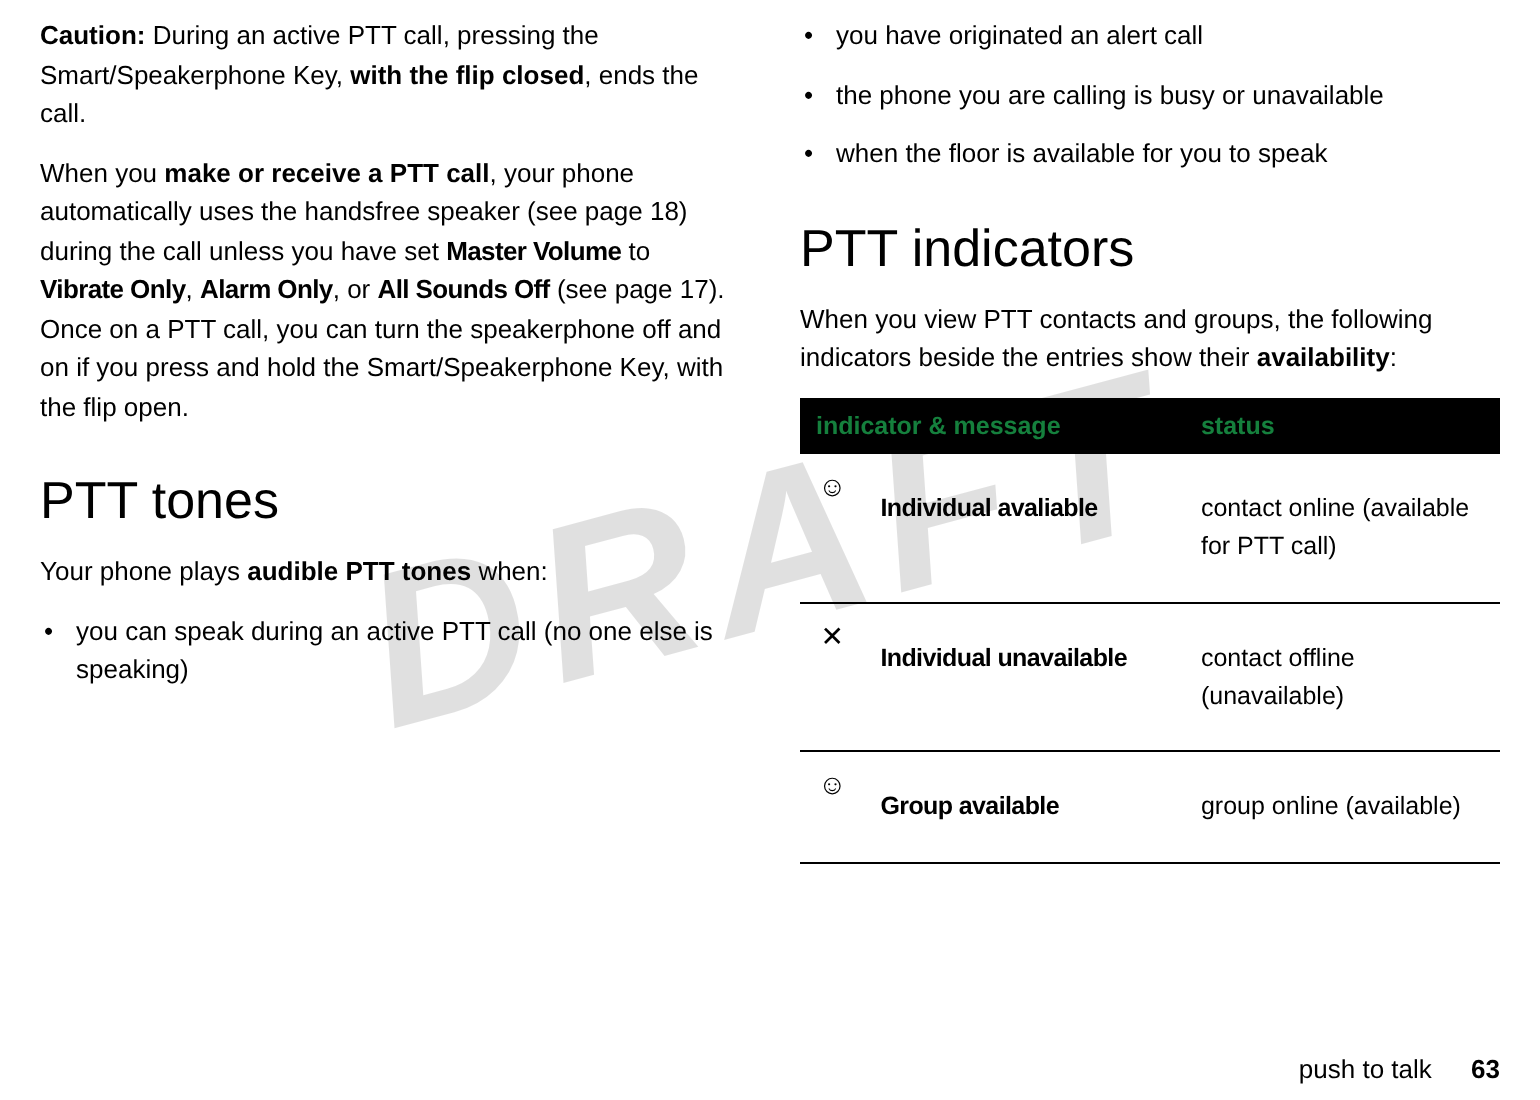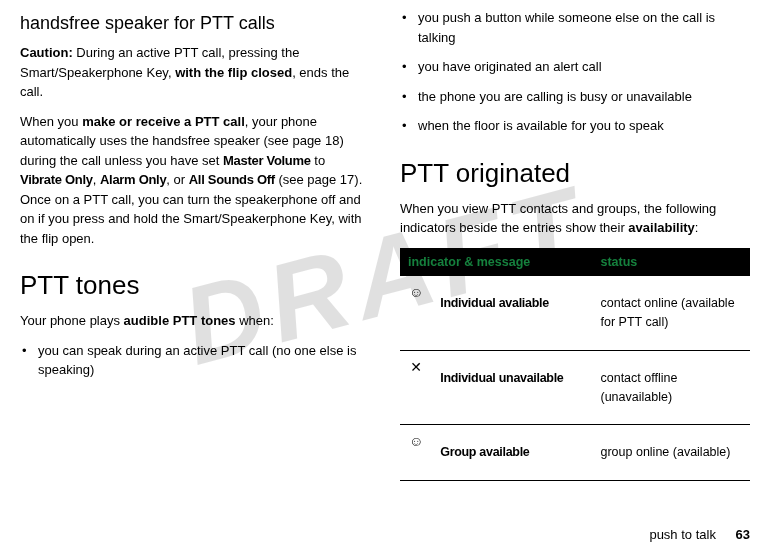--- a/index.html
+++ b/index.html
@@ -124,44 +124,42 @@
       margin-left: 16px;
     }
   </style>
 </head>
 <body>
 
 <div class="draft-watermark">DRAFT</div>
 
 <div class="content">
   <div class="col">
-    <h2>handsfree speaker for PTT calls</h2>
     <p>
       <span class="bold">Caution:</span><span> During an active PTT call, pressing the Smart/Speakerphone Key, </span><span class="bold">with the flip closed</span><span>, ends the call.</span>
     </p>
     <p>
       <span>When you </span><span class="bold">make or receive a PTT call</span><span>, your phone automatically uses the handsfree speaker (see page 18) during the call unless you have set </span><span class="cond">Master Volume</span><span> to </span><span class="cond">Vibrate Only</span><span>, </span><span class="cond">Alarm Only</span><span>, or </span><span class="cond">All Sounds Off</span><span> (see page 17). Once on a PTT call, you can turn the speakerphone off and on if you press and hold the Smart/Speakerphone Key, with the flip open.</span>
     </p>
     <h1>PTT tones</h1>
     <p>
       <span>Your phone plays </span><span class="bold">audible PTT tones</span><span> when:</span>
     </p>
     <ul>
       <li>you can speak during an active PTT call (no one else is speaking)</li>
     </ul>
   </div>
 
   <div class="col">
     <ul>
-      <li>you push a button while someone else on the call is talking</li>
       <li>you have originated an alert call</li>
       <li>the phone you are calling is busy or unavailable</li>
       <li>when the floor is available for you to speak</li>
     </ul>
-    <h1>PTT originated</h1>
+    <h1>PTT indicators</h1>
     <p>
       <span>When you view PTT contacts and groups, the following indicators beside the entries show their </span><span class="bold">availability</span><span>:</span>
     </p>
     <table>
       <thead>
         <tr>
           <th colspan="2" class="th-indicator">indicator &amp; message</th>
           <th>status</th>
         </tr>
       </thead>

